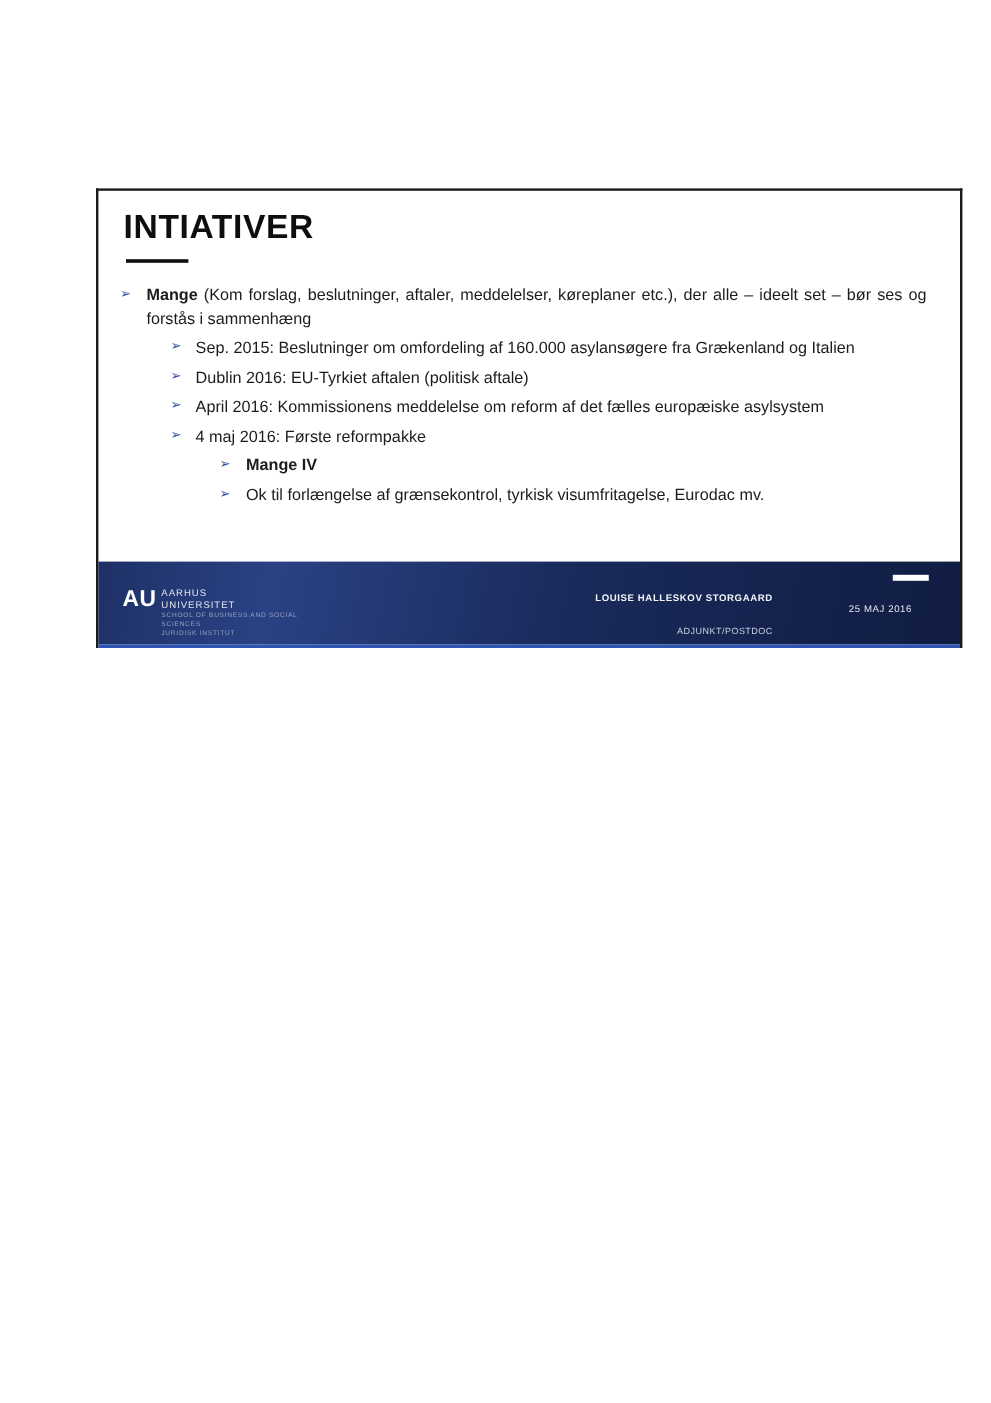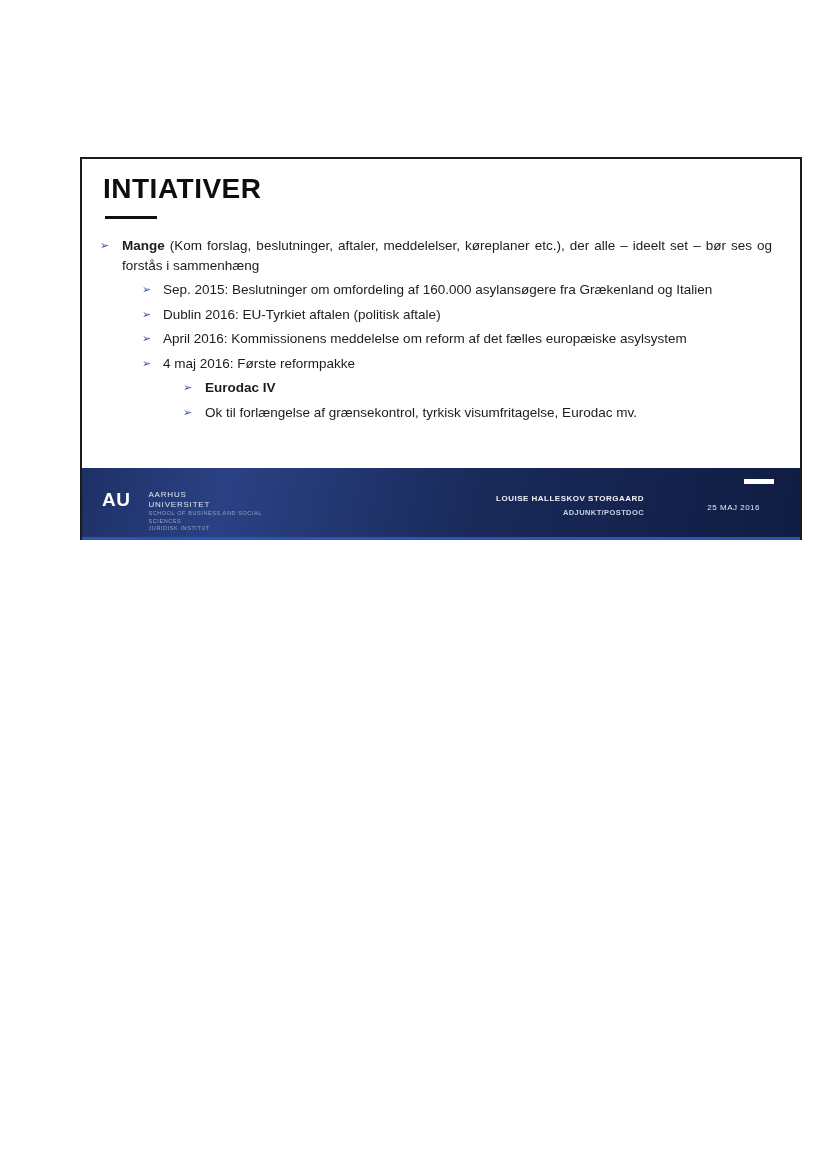--- a/index.html
+++ b/index.html
@@ -41,38 +41,37 @@
       var(--footer-navy-top-left) 0%,
       var(--footer-navy-light) 20%,
       var(--footer-navy-mid) 55%,
       var(--footer-navy-dark) 100%);
   }
   .f-left { position:absolute; left:20px; top:22px; display:flex; }
   .au-logo {
     color:#ffffff; font-weight:bold; font-size:19px; line-height:20px;
     letter-spacing:0.5px; font-family:Liberation Sans, sans-serif;
   }
-  .f-org { margin-left:18px; }
+  .f-org { margin-left:4px; }
   .org-big {
     font-size:8px; line-height:9.5px; color:#dfe4ee; letter-spacing:0.8px;
   }
   .org-small {
     font-size:5.5px; line-height:6.5px; color:#94a1c1; letter-spacing:0.6px;
     margin-top:1px;
   }
   .f-person { position:absolute; right:156px; top:26px; text-align:right; }
   .p-name {
     font-size:8px; font-weight:bold; color:#f2f4f9; letter-spacing:0.5px;
     line-height:9.5px;
     padding-left:16px;
   }
   .p-role {
     font-size:7.5px; color:#c9d1e2; letter-spacing:0.4px; line-height:9px;
-    margin-top:4px;
-    font-weight:bold;
+    margin-top:17px;
   }
   .f-dash {
     position:absolute; right:26px; top:11px; width:30px; height:5px;
     background:#ffffff;
   }
   .f-date {
     position:absolute; right:40px; top:35px; font-size:8px; color:#e6eaf3;
     letter-spacing:0.5px;
   }
 </style>
@@ -99,21 +98,21 @@
       <div class="bullet level-2">
         <span class="marker">➢</span>
         <div class="btext">April 2016: Kommissionens meddelelse om reform af det fælles europæiske asylsystem</div>
       </div>
       <div class="bullet level-2">
         <span class="marker">➢</span>
         <div class="btext">4 maj 2016: Første reformpakke</div>
       </div>
       <div class="bullet level-3 bold">
         <span class="marker">➢</span>
-        <div class="btext">Eurodac IV</div>
+        <div class="btext">Mange IV</div>
       </div>
       <div class="bullet level-3">
         <span class="marker">➢</span>
         <div class="btext">Ok til forlængelse af grænsekontrol, tyrkisk visumfritagelse, Eurodac mv.</div>
       </div>
     </div>
 
   <div class="footer">
     <div class="f-left">
       <div class="au-logo">AU</div>

